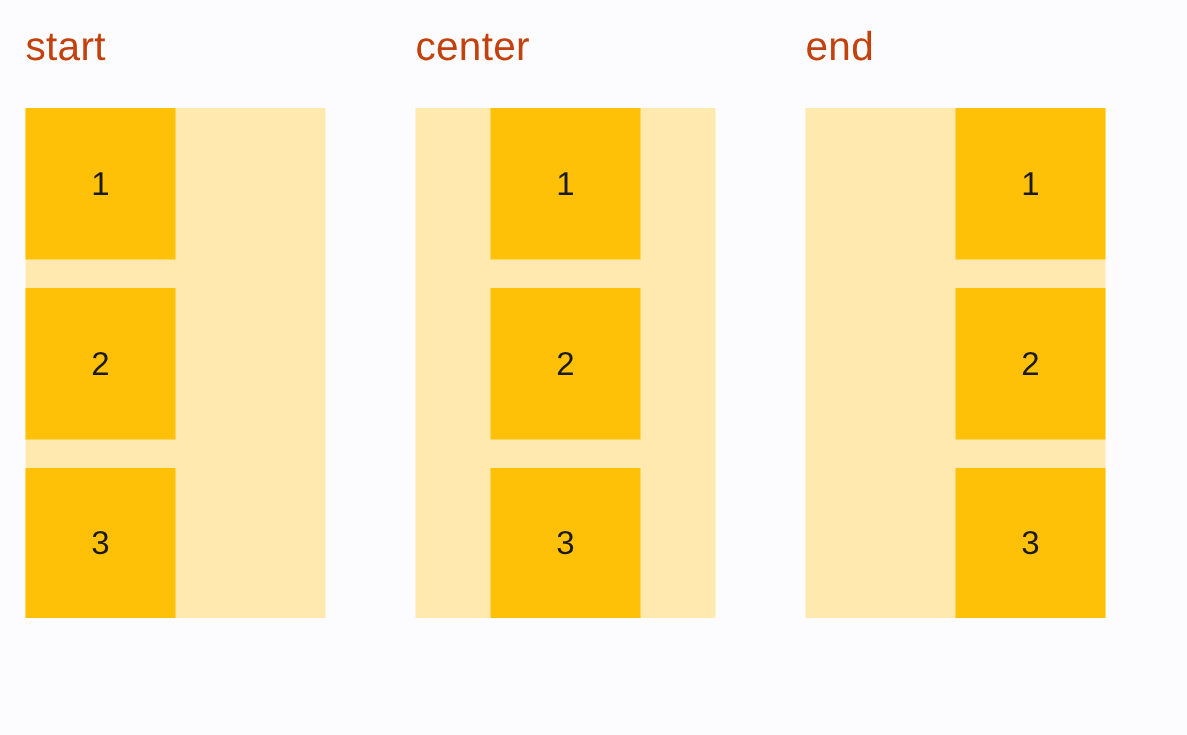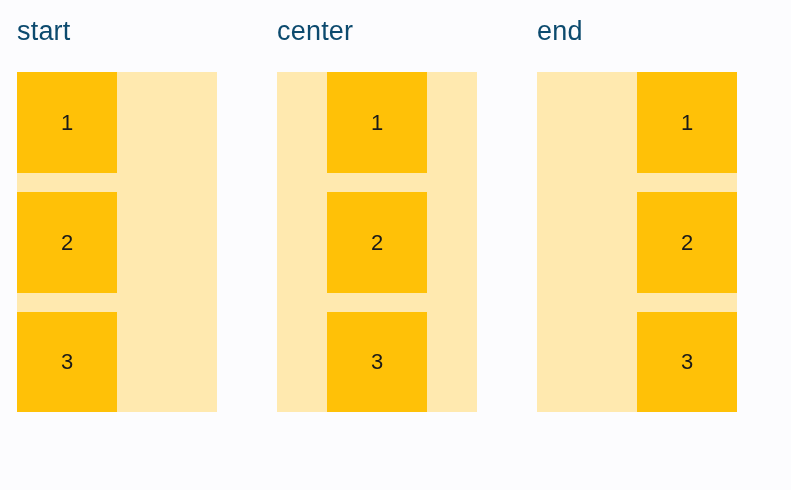--- a/index.html
+++ b/index.html
@@ -24,21 +24,21 @@
   .demo-group {
     position: absolute;
     top: 0;
   }
   .group-label {
     position: absolute;
     left: 0;
     top: 14px;
     font-size: 27px;
     line-height: 34px;
-    color: #0c4a6e;
+    color: #c2410c;
     white-space: nowrap;
     letter-spacing: 0.2px;
   }
   .align-container {
     position: absolute;
     left: 0;
     top: 72px;
     width: 200px;
     height: 340px;
     background: #ffe9af;

